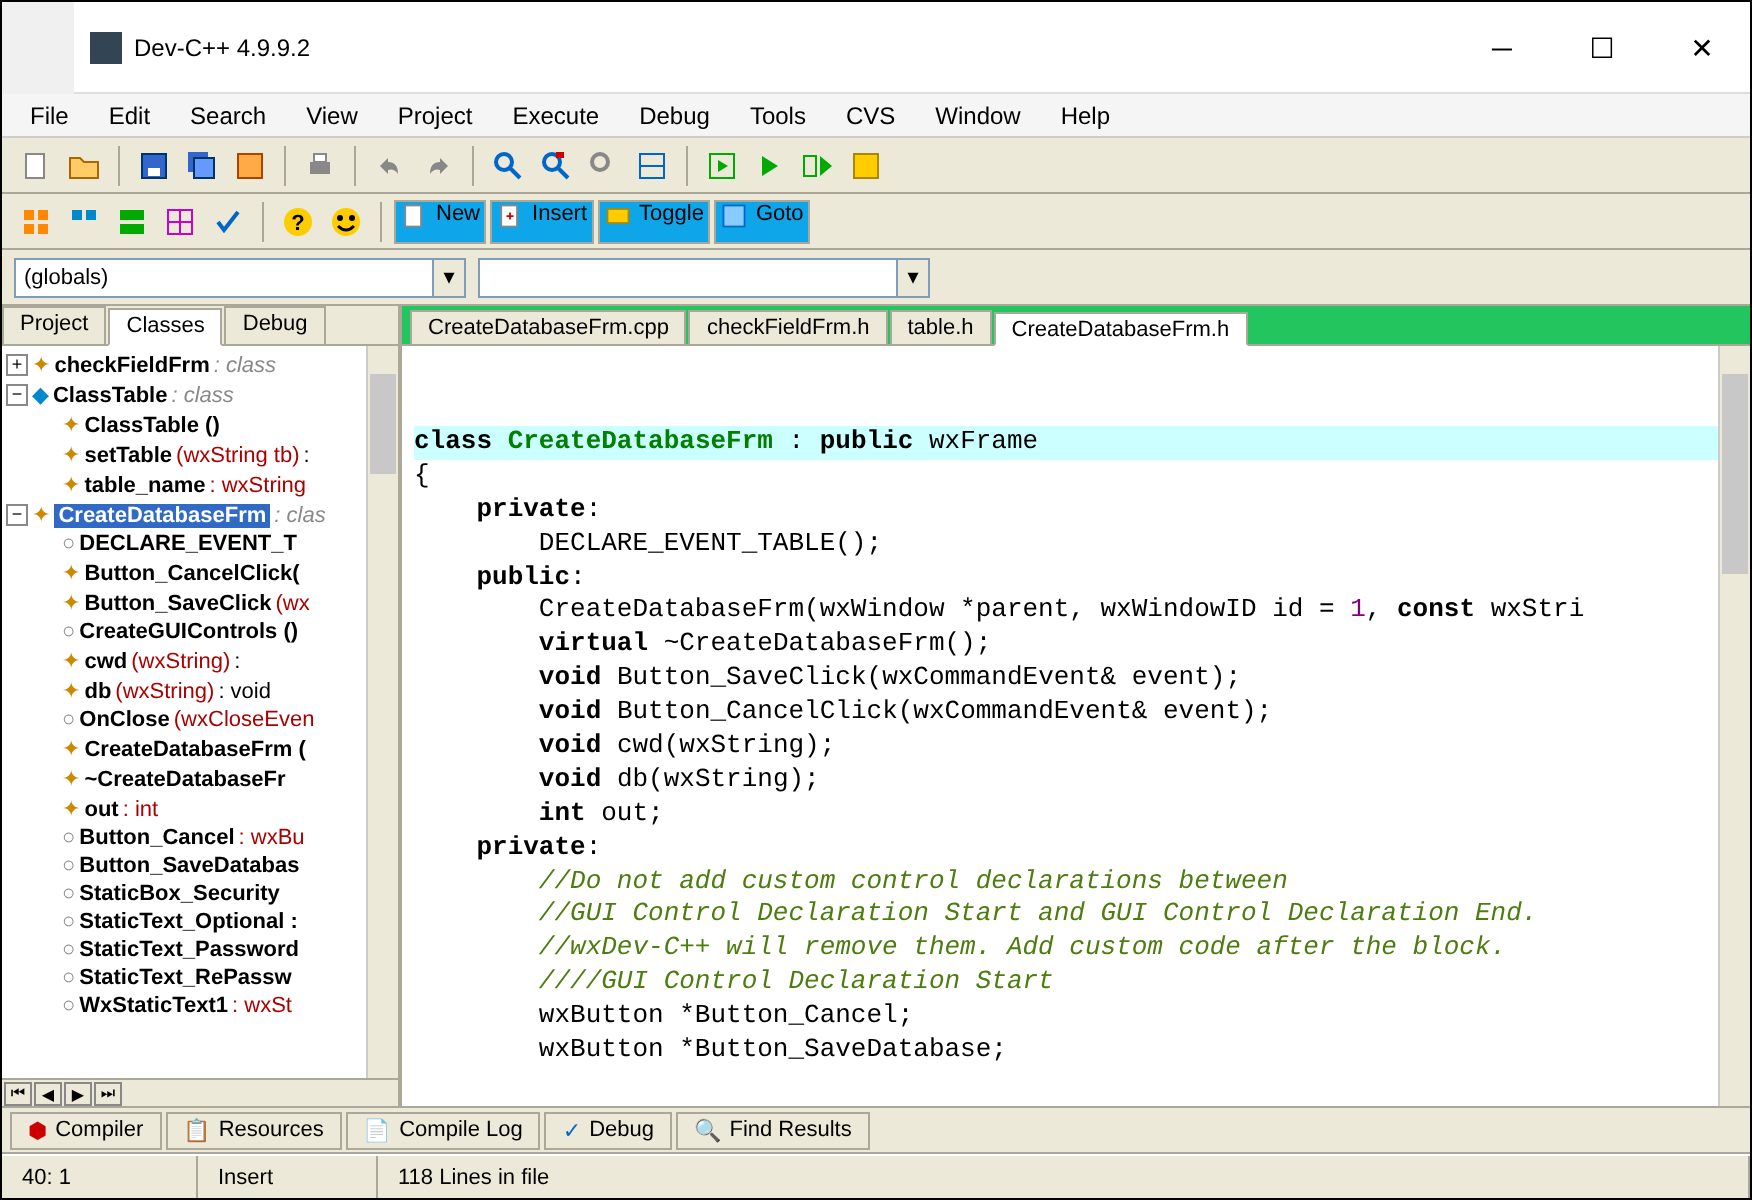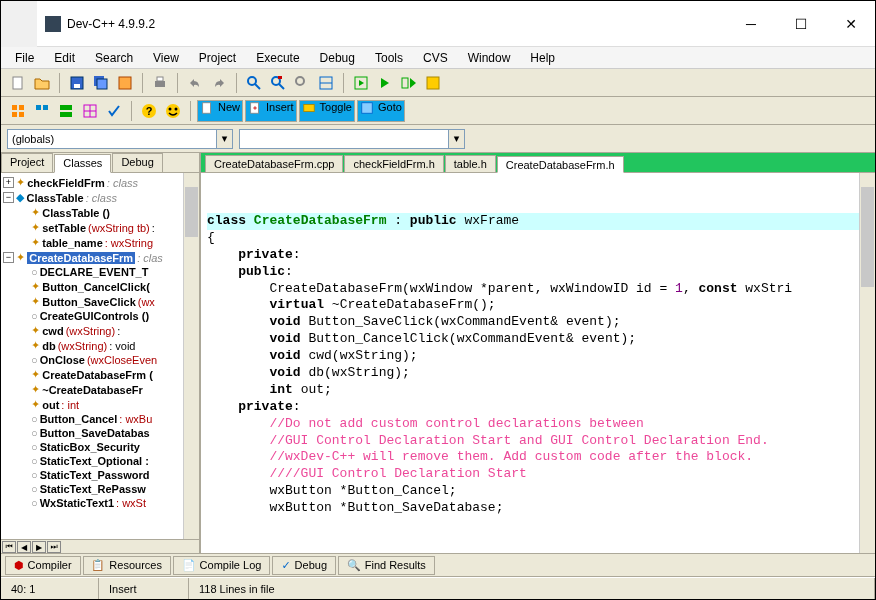--- a/index.html
+++ b/index.html
@@ -35,21 +35,21 @@
 .tree-sel { background: #316ac5; color: #fff; padding: 0 2px; }
 .tree-scrollbar { position: absolute; right: 0; top: 0; bottom: 0; width: 16px; background: #ece9d8; border-left: 1px solid #ccc; }
 .tree-thumb { position: absolute; left: 1px; right: 1px; top: 14px; height: 50px; background: #c8c8c8; }
 .editor-tabs { height: 20px; display: flex; background: #22c55e; border-bottom: 1px solid #aca899; padding: 2px 4px 0; }
 .code-area { flex: 1; font-family: "Courier New", monospace; font-size: 13px; padding: 2px 6px; overflow: hidden; position: relative; background: #fff; line-height: 1.3; }
 .code-line { white-space: pre; }
 .hl-line { background: #ccffff; margin-top: 38px; }
 .kw { font-weight: bold; }
 .type { color: #008000; font-weight: bold; }
 .num { color: #800080; }
-.comment { color: #ec4899; }
+.comment { color: #4d7c0f; font-style: italic; }
 .sv { position: absolute; right: 0; top: 0; bottom: 0; width: 16px; background: #ece9d8; border-left: 1px solid #ccc; }
 .sv-thumb { position: absolute; left: 1px; right: 1px; top: 14px; height: 100px; background: #c8c8c8; }
 .bottom-tabs { height: 24px; background: #ece9d8; border-top: 1px solid #aca899; display: flex; align-items: center; padding: 0 4px; gap: 2px; border-bottom: 1px solid #aca899;}
 .btab { padding: 2px 8px; border: 1px solid #aca899; font-size: 11px; display: flex; align-items: center; gap: 4px; background: #ece9d8;}
 .statusbar { height: 22px; background: #ece9d8; display: flex; align-items: center; font-size: 11px; border-top: 1px solid #fff; }
 .status-cell { padding: 2px 10px; border-right: 1px solid #aca899; height: 100%; display: flex; align-items: center; }
 .nav-btns { height: 14px; display: flex; gap: 1px; padding: 1px; background: #ece9d8; border-top: 1px solid #aca899; }
 .nav-btn { width: 14px; height: 12px; border: 1px solid #888; font-size: 8px; display: flex; align-items: center; justify-content: center; }
 .ind2 { padding-left: 28px; }
 </style>
@@ -398,20 +398,21 @@
     <div class="editor-tabs">
       <div class="tab">CreateDatabaseFrm.cpp</div>
       <div class="tab">checkFieldFrm.h</div>
       <div class="tab">table.h</div>
       <div class="tab active">CreateDatabaseFrm.h</div>
     </div>
     <div class="code-area">
 <div class="code-line hl-line"><span class="kw">class</span> <span class="type">CreateDatabaseFrm</span><span> : </span><span class="kw">public</span><span> wxFrame</span></div>
 <div class="code-line">{</div>
 <div class="code-line"><span>    </span><span class="kw">private</span><span>:</span></div>
+<div class="code-line">        DECLARE_EVENT_TABLE();</div>
 <div class="code-line"></div>
 <div class="code-line"><span>    </span><span class="kw">public</span><span>:</span></div>
 <div class="code-line"><span>        CreateDatabaseFrm(wxWindow *parent, wxWindowID id = </span><span class="num">1</span><span>, </span><span class="kw">const</span><span> wxStri</span></div>
 <div class="code-line"><span>        </span><span class="kw">virtual</span><span> ~CreateDatabaseFrm();</span></div>
 <div class="code-line"><span>        </span><span class="kw">void</span><span> Button_SaveClick(wxCommandEvent&amp; event);</span></div>
 <div class="code-line"><span>        </span><span class="kw">void</span><span> Button_CancelClick(wxCommandEvent&amp; event);</span></div>
 <div class="code-line"><span>        </span><span class="kw">void</span><span> cwd(wxString);</span></div>
 <div class="code-line"><span>        </span><span class="kw">void</span><span> db(wxString);</span></div>
 <div class="code-line"><span>        </span><span class="kw">int</span><span> out;</span></div>
 <div class="code-line"></div>

